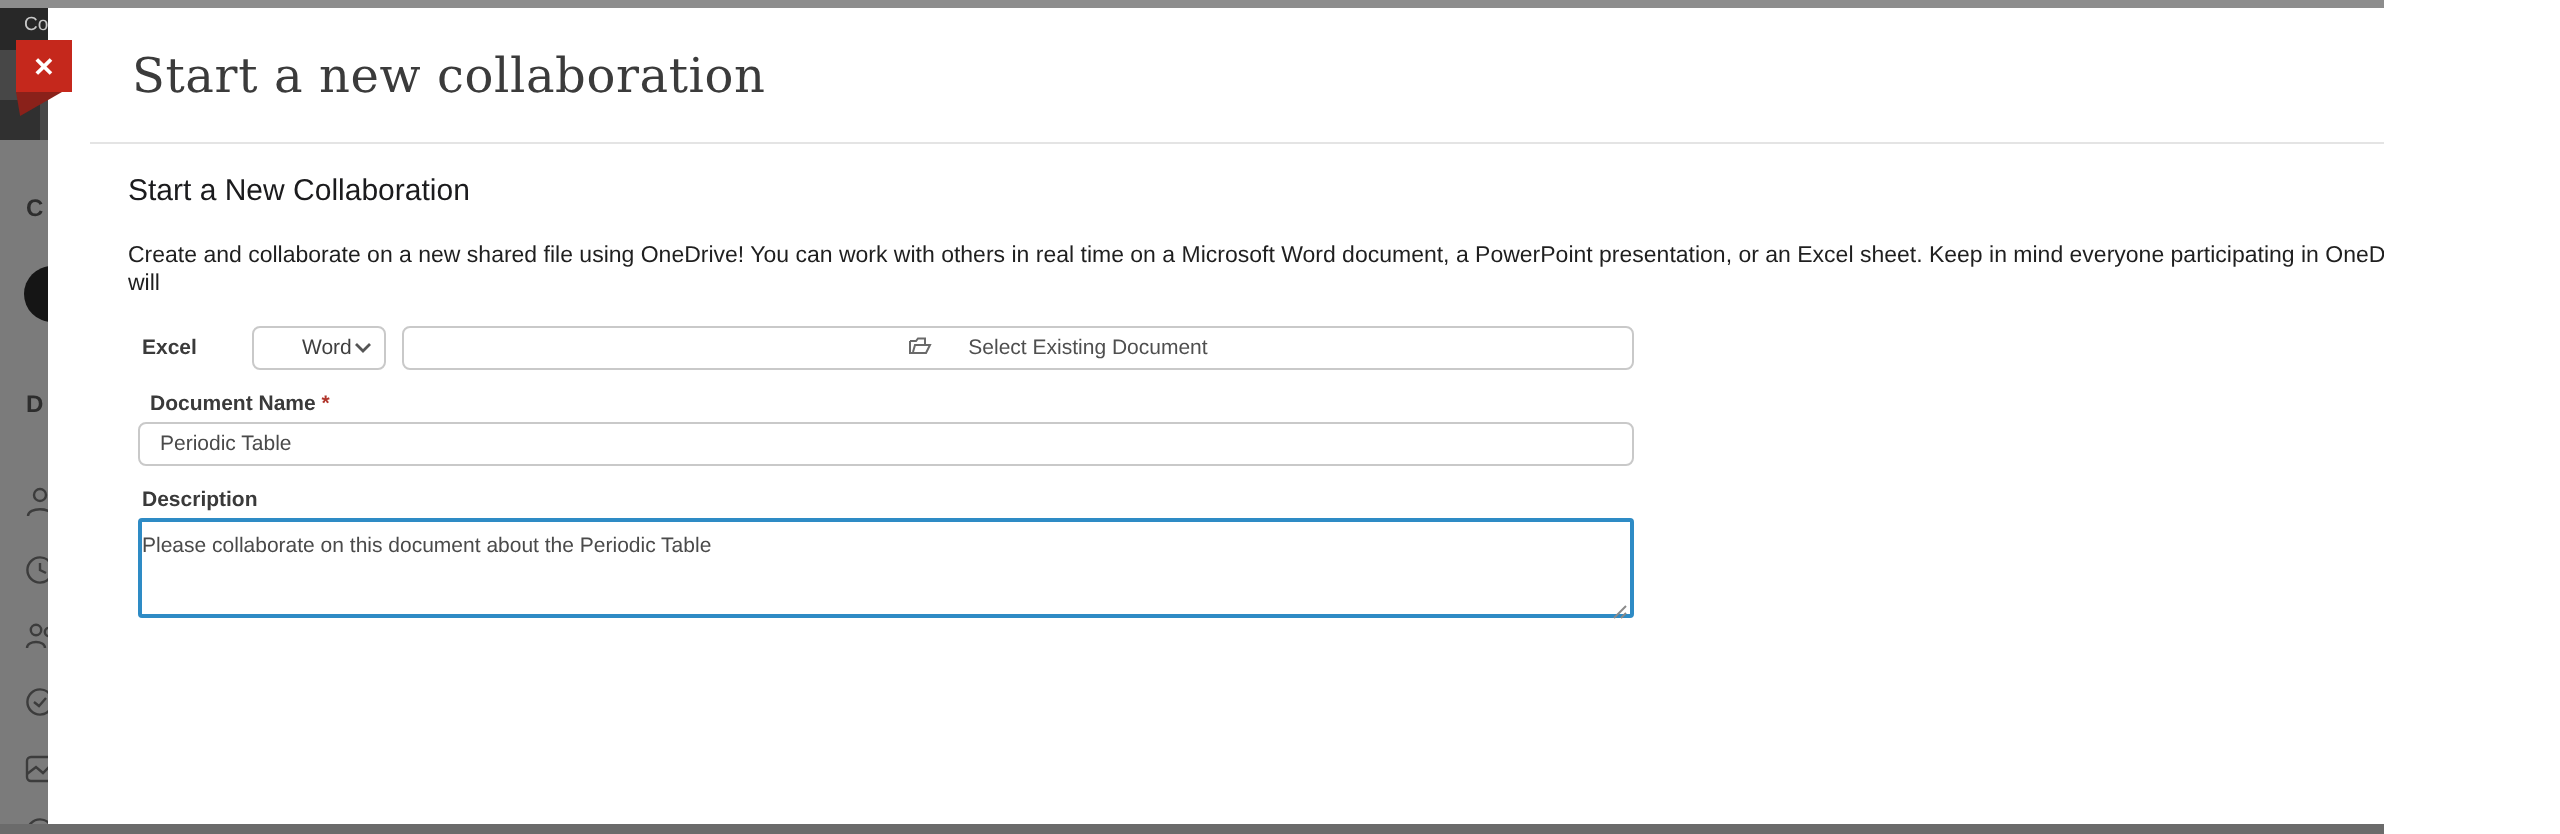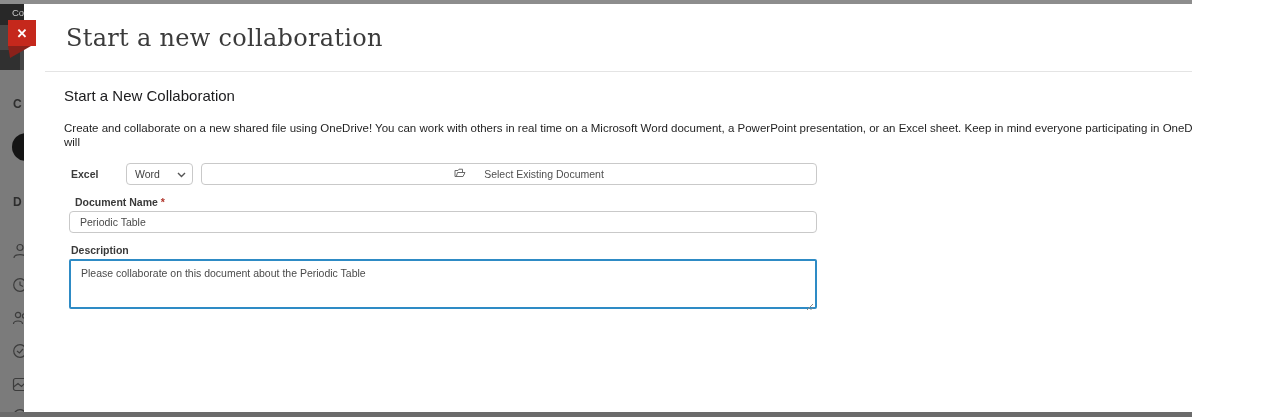--- a/index.html
+++ b/index.html
@@ -79,21 +79,21 @@
   }
   .lbl-type     { left:26px; top:164px; }
   .lbl-docname  { left:30px; top:192px; }
   .lbl-desc     { left:26px; top:240px; }
   .req-mark     { color:#b0342a; font-weight:600; }
 
   .type-select {
     position:absolute; left:81px; top:159px; width:67px; height:22px;
     border:1px solid #c9c9c9; border-radius:4px; background:#fff;
     display:flex; align-items:center; justify-content:space-between;
-    padding:0 6px 0 8px; cursor:pointer;
+    padding:0 6px 0 24px; cursor:pointer;
     font-size:10.5px; color:#3f3f3f;
   }
   .select-existing-btn {
     position:absolute; left:156px; top:159px; width:616px; height:22px;
     border:1px solid #c9c9c9; border-radius:4px; background:#fff;
     display:flex; align-items:center; justify-content:center; gap:18px;
     font-size:10.5px; color:#4f4f4f; cursor:pointer;
     font-family:"Liberation Sans", sans-serif;
     padding-left:40px;
   }
@@ -104,21 +104,21 @@
     padding:0 10px; font-size:10.5px; color:#4a4a4a;
     font-family:"Liberation Sans", sans-serif; outline:none;
   }
 
   .desc-wrap {
     position:absolute; left:24px; top:255px; width:748px; height:50px;
   }
   .desc-textarea {
     width:100%; height:100%; resize:none; outline:none;
     border:2px solid #2e8bc5; border-radius:2px; background:#fff;
-    padding:6px 10px; font-size:10.5px; color:#4a4a4a; line-height:13px;
+    padding:6px 0; font-size:10.5px; color:#4a4a4a; line-height:13px;
     font-family:"Liberation Sans", sans-serif;
   }
   .resize-handle {
     position:absolute; right:3px; bottom:3px; width:9px; height:9px;
     pointer-events:none;
   }
 
   .save-btn {
     position:absolute; left:1177px; top:318px; width:56px; height:23px;
     background:#1470c8; color:#ffffff; border:none; border-radius:3px;

